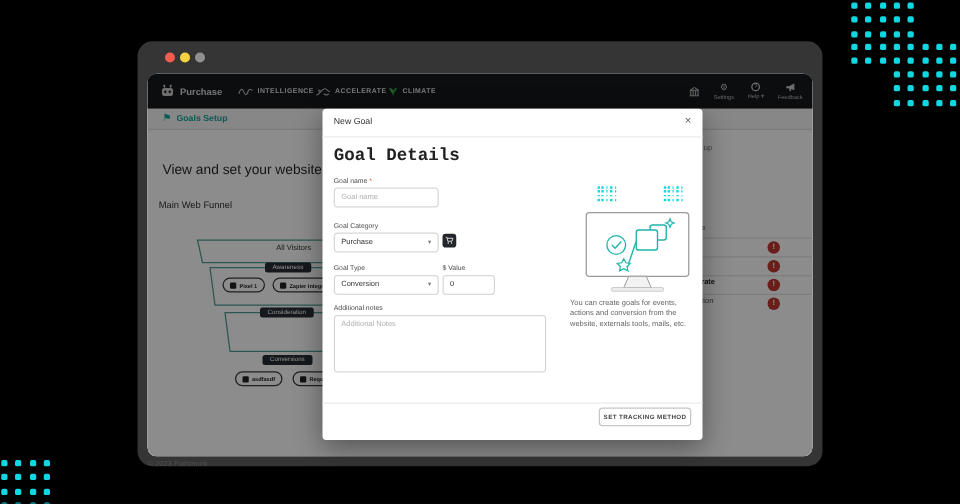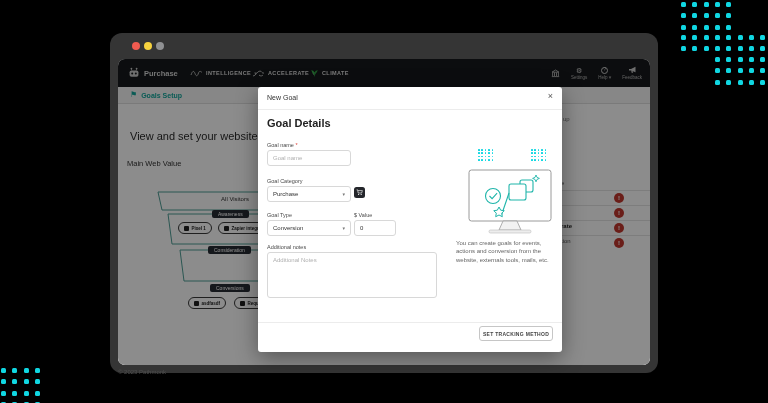--- a/index.html
+++ b/index.html
@@ -49,21 +49,21 @@
   .row-sep{position:absolute;left:420px;width:112px;height:1px;background:#e3e3e3;}
   .badge{position:absolute;left:496px;width:10px;height:10px;border-radius:50%;background:#c2382e;color:#fff;font-size:6px;font-weight:700;display:flex;align-items:center;justify-content:center;line-height:1;cursor:pointer;}
 
   .overlay{position:absolute;inset:0;background:rgba(0,0,0,.45);z-index:5;}
 
   
   .modal{position:absolute;left:258px;top:87px;width:304px;height:265px;background:#fff;border-radius:3px;z-index:10;box-shadow:0 6px 22px rgba(0,0,0,.4);}
   .modal-title{position:absolute;left:9px;top:7px;font-size:7px;color:#333;}
   .modal-close{position:absolute;right:9px;top:5px;font-size:9px;color:#555;cursor:pointer;line-height:1;}
   .hdr-div{position:absolute;left:0;top:22px;width:100%;height:1px;background:#ececec;}
-  .modal-section{position:absolute;left:9px;top:30px;font-size:11px;font-weight:600;color:#222;}
+  .modal-section{position:absolute;left:9px;top:30px;font-size:14px;font-weight:600;color:#222;font-family:Liberation Mono, monospace;}
   .flabel{position:absolute;font-size:5.5px;color:#4a4a4a;}
   .req{color:#e0443a;}
   .tinput{position:absolute;border:1px solid #d8d8d8;border-radius:3px;background:#fff;font-size:6px;color:#333;padding:0 5px;outline:none;}
   .tinput::placeholder{color:#b0b0b0;}
   .selectbox{position:absolute;border:1px solid #d8d8d8;border-radius:3px;background:#fff;display:flex;align-items:center;justify-content:space-between;padding:0 5px;cursor:pointer;}
   .selectbox .val{font-size:6px;color:#333;}
   .selectbox .chev{font-size:5px;color:#777;}
   .cat-icon{position:absolute;left:96px;top:100px;width:11px;height:11px;background:#24262b;border-radius:2.5px;display:flex;align-items:center;justify-content:center;cursor:pointer;}
   .cat-icon svg{display:block;}
   .notes{position:absolute;left:9px;top:165px;width:170px;height:46px;border:1px solid #d8d8d8;border-radius:3px;font-size:6px;color:#333;padding:4px 5px;resize:none;outline:none;}
@@ -211,21 +211,21 @@
         </div>
       </div>
 
       <div class="subbar">
         <span class="flag">⚑</span>
         <span class="title">Goals Setup</span>
       </div>
 
       <div class="content">
         <div class="page-heading">View and set your website goals</div>
-        <div class="section-label">Main Web Value</div>
+        <div class="section-label">Main Web Funnel</div>
 
         <div class="funnel">
           <svg width="200" height="128" viewBox="0 0 200 128">
             <path d="M10 3 H164 L160 21 H14 Z" fill="#fff" stroke="#4f9e96" stroke-width="1"></path>
             <path d="M20 25 H154 L150 55 H24 Z" fill="#fff" stroke="#4f9e96" stroke-width="1"></path>
             <path d="M32 61 H147 L143 92 H36 Z" fill="#fff" stroke="#4f9e96" stroke-width="1"></path>
           </svg>
           <div class="f-text" style="left:10px;top:7px;width:154px;">All Visitors</div>
           <div class="pill" style="left:64px;top:21px;">Awareness</div>
           <div class="chipbtn" style="left:30px;top:33px;">

